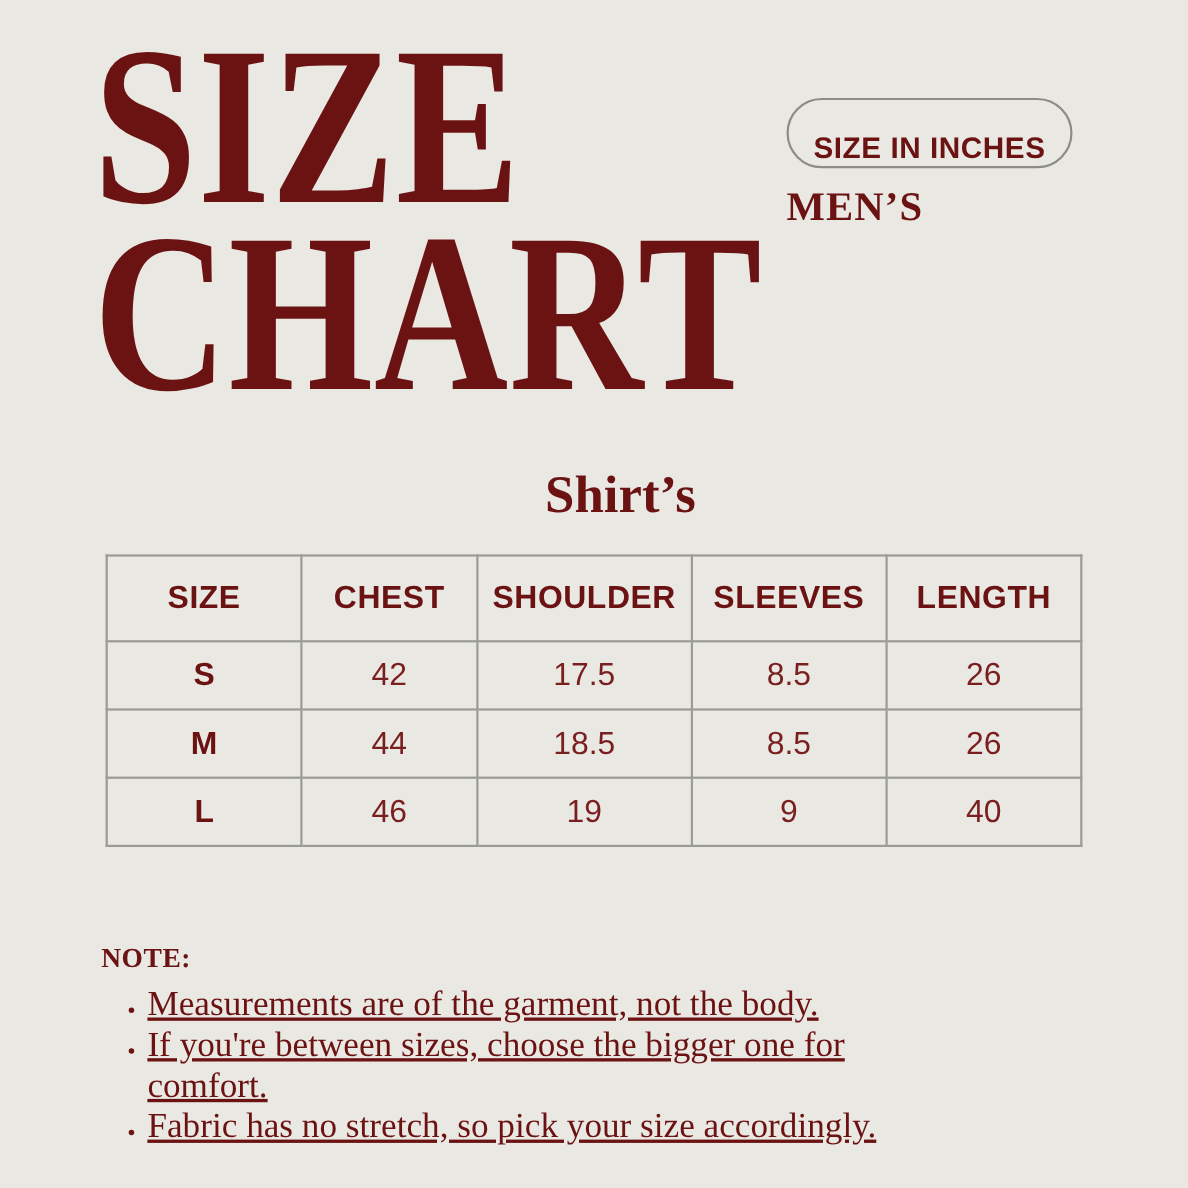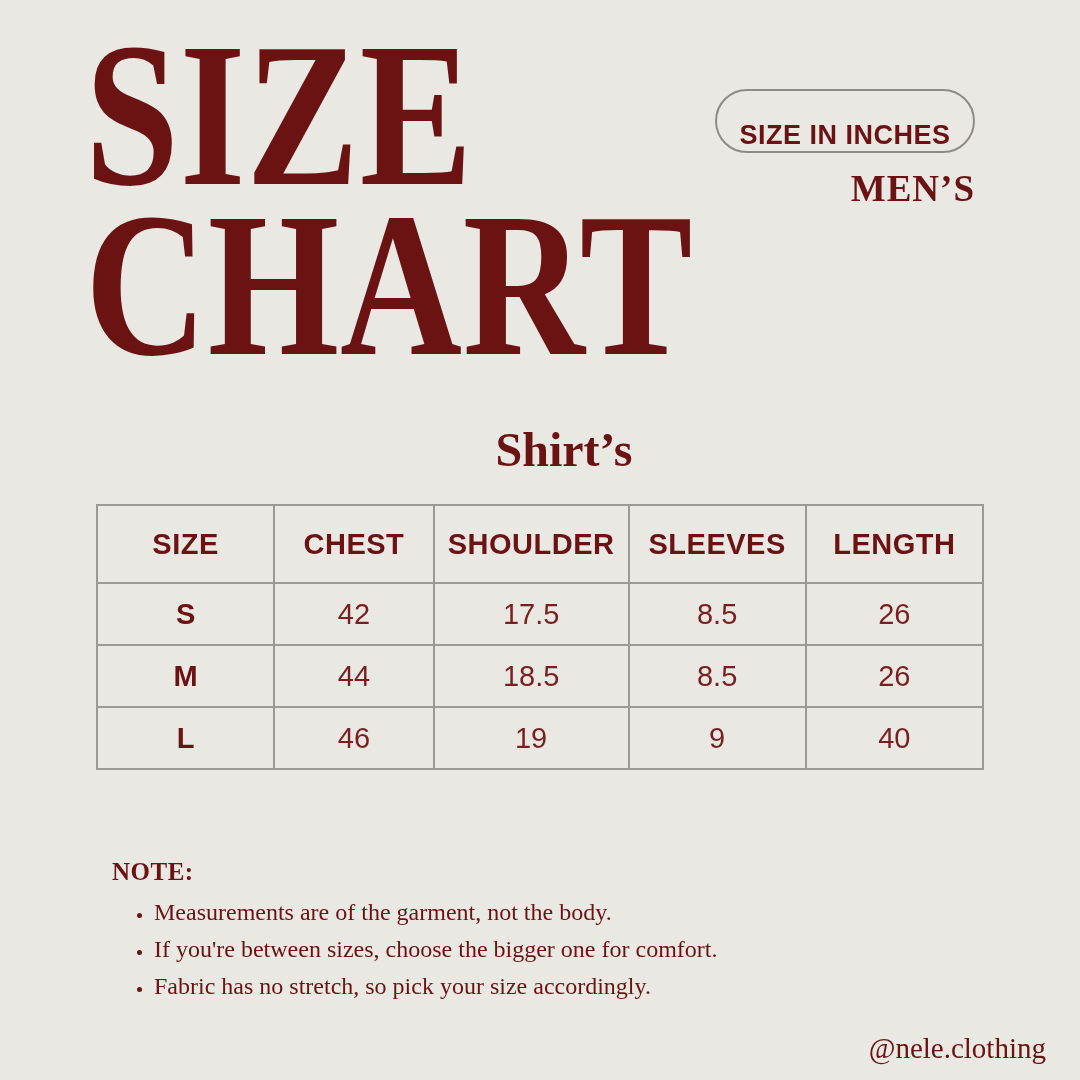--- a/index.html
+++ b/index.html
@@ -25,21 +25,21 @@
   }
   
   .badge{
     position:absolute;left:715px;top:89px;width:260px;height:64px;
     border:2px solid var(--badge-border);border-radius:34px;
     display:flex;align-items:flex-end;justify-content:center;
     font-family:"Liberation Sans", sans-serif;font-weight:700;
     font-size:27px;letter-spacing:0.5px;color:var(--maroon);
   }
   .audience{
-    position:absolute;left:715px;top:167px;width:260px;text-align:right;
+    position:absolute;left:715px;top:167px;width:260px;text-align:left;
     font-family:"Liberation Serif", serif;font-weight:700;
     font-size:37px;letter-spacing:1px;color:var(--maroon);
   }
   .section-title{
     position:absolute;left:24px;top:422px;width:1080px;text-align:center;
     font-family:"Liberation Serif", serif;font-weight:700;
     font-size:48px;color:var(--maroon);
   }
   
   .size-table{
@@ -53,29 +53,30 @@
   .size-table th{
     height:78px;font-size:29px;font-weight:700;letter-spacing:0.5px;
   }
   .size-table td{
     height:62px;font-size:29px;font-weight:400;color:var(--maroon-soft);
   }
   .size-table td.size-cell{font-weight:700;color:var(--maroon);}
   .col-size{width:20%;}.col-chest{width:18%;}.col-shoulder{width:22%;}
   .col-sleeves{width:20%;}.col-length{width:20%;}
   
-  .note{position:absolute;left:112px;top:858px;width:760px;}
+  .note{position:absolute;left:92px;top:858px;width:760px;}
   .note-label{
     font-family:"Liberation Serif", serif;font-weight:700;
     font-size:25px;letter-spacing:0.5px;color:var(--maroon);
   }
   .note-list{
     margin:8px 0 16px 0;padding-left:42px;list-style:disc;
-    font-family:"Liberation Serif", serif;font-size:24px;line-height:37px;
+    font-family:"Liberation Serif", serif;font-size:32px;line-height:37px;
     color:var(--maroon);
+    text-decoration:underline;
   }
   .note-list li::marker{color:var(--maroon);font-size:18px;}
   
   .handle{
     position:absolute;right:34px;top:1032px;
     font-family:"Liberation Serif", serif;font-size:29px;color:var(--maroon);
   }
 </style>
 </head>
 <body>
@@ -139,15 +140,14 @@
 
   <div class="note">
     <div class="note-label">NOTE:</div>
     <ul class="note-list">
       <li>Measurements are of the garment, not the body.</li>
       <li>If you're between sizes, choose the bigger one for comfort.</li>
       <li>Fabric has no stretch, so pick your size accordingly.</li>
     </ul>
   </div>
 
-  <div class="handle">@nele.clothing</div>
 
 </div>
 
 </body></html>

